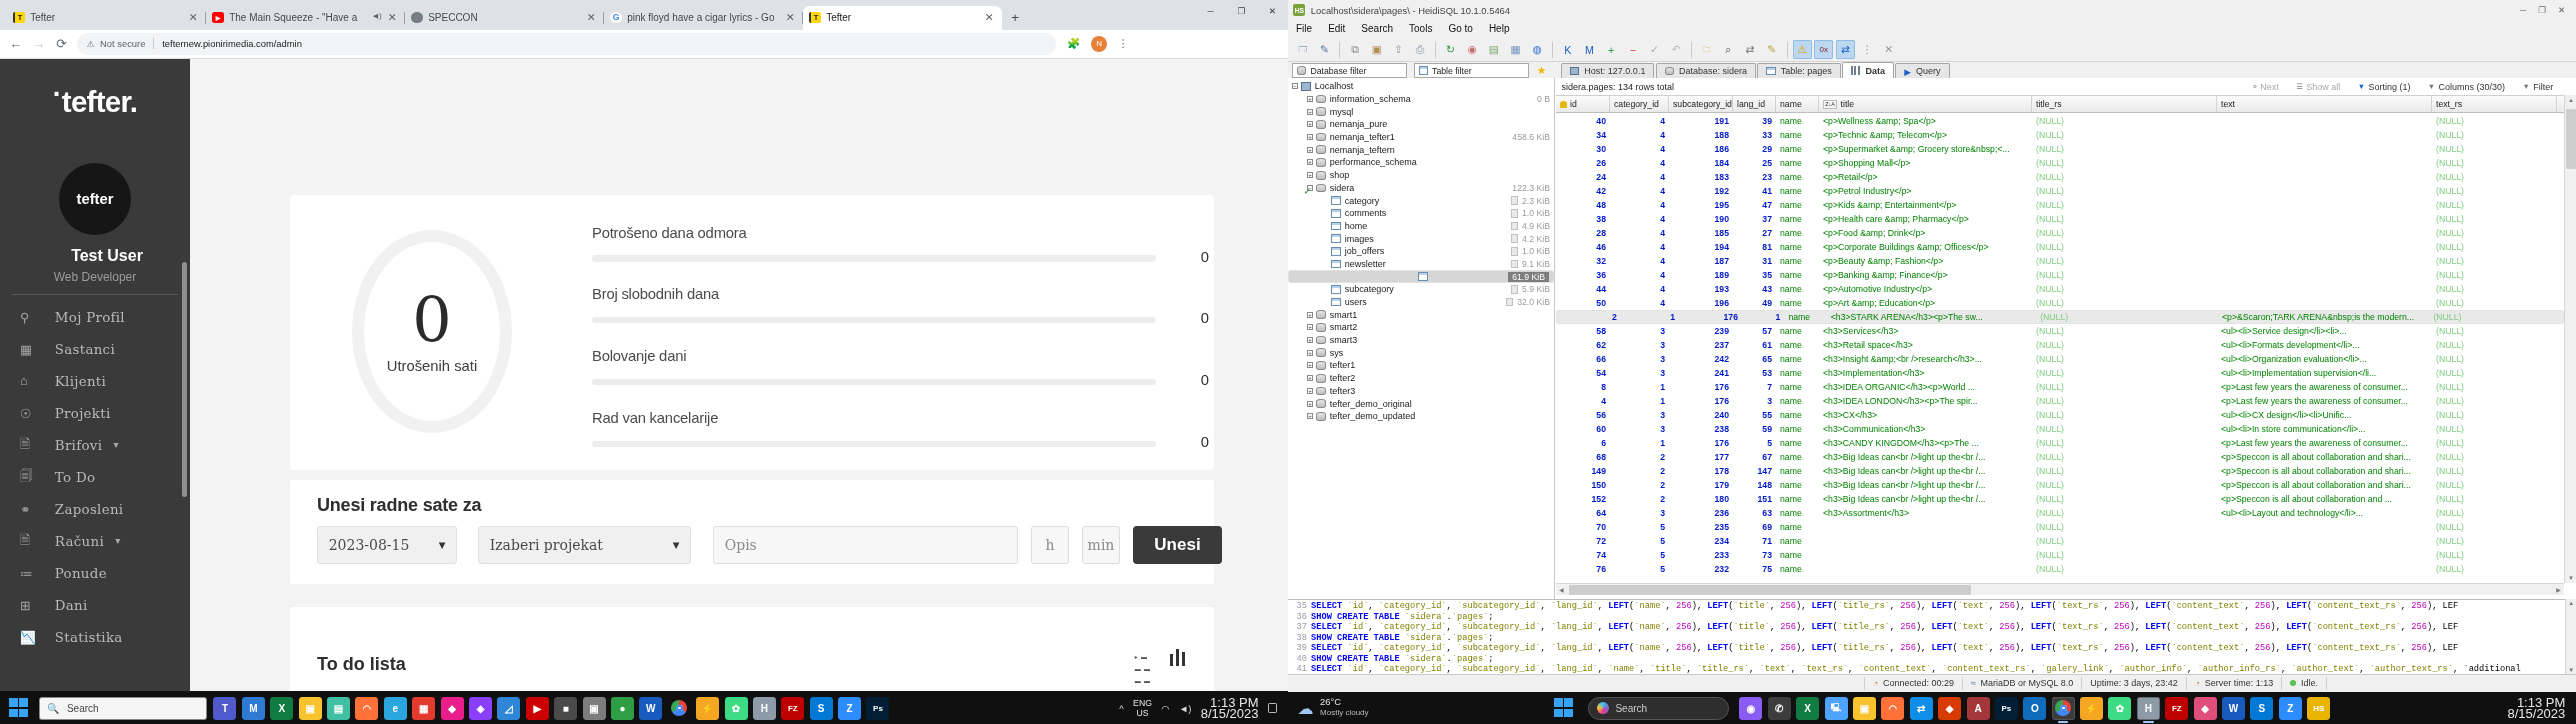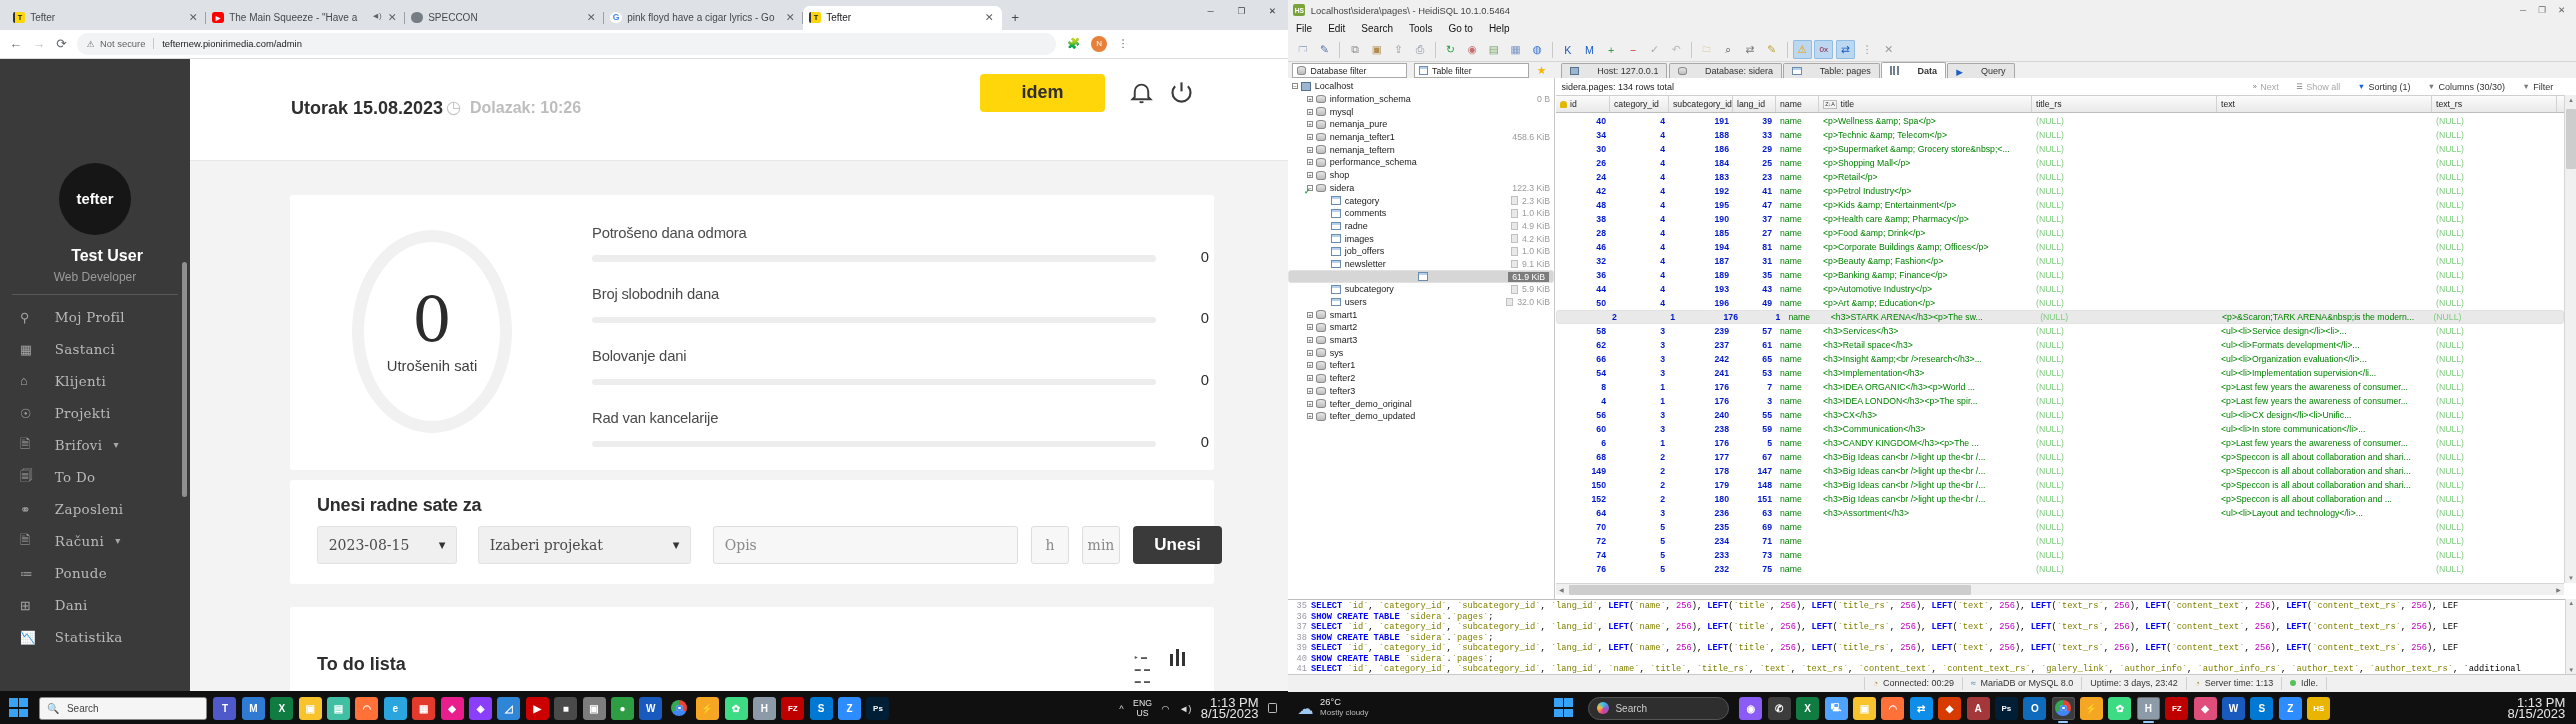--- a/index.html
+++ b/index.html
@@ -113,21 +113,21 @@
   .h-winbtns { margin-left:auto; display:flex; gap:12px; color:#666; font-size:8.7px; padding-right:5.4px; }
   .h-menubar { position:absolute; left:0; top:20px; width:1288px; height:17.4px; background:#f0f0f0; display:flex; align-items:center; gap:16px; padding:0 8px; font-size:10px; color:#111; }
   .h-toolbar { position:absolute; left:0; top:38px; width:1288px; height:24px; background:#f0f0f0; border-bottom:0.7px solid #d5d5d5; display:flex; align-items:center; gap:2.7px; padding:0 5.4px; }
   .tbtn { width:19px; height:19px; display:flex; align-items:center; justify-content:center; font-size:10.7px; color:#555; border-radius:2px; }
   .tbtn.hl { background:#bcd8f0; box-shadow:inset 0 0 0 0.7px #7fb2dd; }
   .tsep { width:0.7px; height:16px; background:#c9c9c9; margin:0 2.7px; }
   .h-filterrow { position:absolute; left:0; top:62px; width:1288px; height:16px; background:#f0f0f0; display:flex; align-items:flex-end; padding-left:4px; font-size:8.7px; color:#333; }
   .filter-box { width:115px; height:14.8px; background:#fff; border:0.7px solid #a8a8a8; display:flex; align-items:center; gap:4px; padding:0 4px; margin-right:6.7px; color:#222; }
   .star { color:#f4b400; font-size:10.7px; margin:0 8px 1.3px 1.3px; }
   .htabs { display:flex; align-items:flex-end; gap:1.3px; margin-left:6.7px; }
-  .htab { height:14.8px; display:flex; align-items:center; gap:18px; padding:0 8px; border:0.7px solid #a8a8a8; border-bottom:none; background:#e6e6e6; border-radius:2px 2px 0 0; font-size:9px; white-space:nowrap; }
+  .htab { height:14.8px; display:flex; align-items:center; gap:5px; padding:0 8px; border:0.7px solid #a8a8a8; border-bottom:none; background:#e6e6e6; border-radius:2px 2px 0 0; font-size:9px; white-space:nowrap; }
   .htab.active { background:#fff; height:16px; font-weight:bold; }
   .mini { width:9.4px; height:8.7px; display:inline-block; flex:none; }
   .mini.pc { background:#9db6cf; border:0.7px solid #57728e; }
   .mini.db { background:linear-gradient(#e7e7e7,#bdbdbd); border:0.7px solid #8a8a8a; border-radius:45%/30%; }
   .mini.tbl { background:#fff; border:0.7px solid #6a8cae; box-shadow:inset 0 2px 0 #b8d0e8; }
   .mini.grid { background:repeating-linear-gradient(90deg,#6f7f8f 0 2px,#fff 2px 3.4px); }
   .mini.qarr { color:#1b5ec4; font-size:8.7px; width:auto; }
   .h-main { position:absolute; left:0; top:78px; width:1288px; height:521px; background:#fff; }
   .tree { position:absolute; left:0; top:0; width:267px; height:521px; background:#fff; border-right:0.7px solid #c7c7c7; overflow:hidden; font-size:9px; color:#1a1a1a; padding-top:2px; }
   .trow { height:12.7px; display:flex; align-items:center; white-space:nowrap; position:relative; }
@@ -231,36 +231,23 @@
         <span>Not secure</span>
         <span class="sep"></span>
         <span class="url">tefternew.pionirimedia.com/admin</span>
       </div>
       <span class="ext-ic">🧩</span>
       <div class="avatar-mini">N</div>
       <span class="ext-ic">⋮</span>
     </div>
 
     <div class="page">
-      <div class="appheader">
-        <div class="hdr-date">Utorak 15.08.2023</div>
-        <div class="hdr-clockic">◷</div>
-        <div class="hdr-arr">Dolazak: 10:26</div>
-        <div class="idem-btn">idem</div>
-        <svg class="hdr-ic" style="left:938px;" viewBox="0 0 24 24" fill="none" stroke="#3a3a3a" stroke-width="1.7">
-            <path d="M18 16v-5a6 6 0 0 0-12 0v5l-2 2h16l-2-2z"></path>
-            <path d="M10.5 20a1.8 1.8 0 0 0 3 0"></path>
-          </svg>
-        <svg class="hdr-ic" style="left:978px;" viewBox="0 0 24 24" fill="none" stroke="#3a3a3a" stroke-width="1.9">
-            <path d="M12 3v8"></path>
-            <path d="M6.3 6.5a8 8 0 1 0 11.4 0"></path>
-          </svg>
-      </div>
 
       <div class="sidebar">
+        <div class="logo">tefter.</div>
         <div class="s-avatar">tefter</div>
         <div class="s-name">Test User</div>
         <div class="s-role">Web Developer</div>
         <div class="s-divider"></div>
         <div class="smenu" id="smenu">
             <div class="smenu-item">
               <span class="mi">⚲</span>
               <span class="ml">Moj Profil</span>
             </div>
             <div class="smenu-item">
@@ -590,21 +577,21 @@
             <span class="mini tbl"></span>
             <span class="lab">comments</span>
             <span class="tsize">
               <span class="tbar"></span>
               <span>1.0 KiB</span>
             </span>
           </div>
           <div class="trow" style="padding-left: 34px;">
             <span class="tspace"></span>
             <span class="mini tbl"></span>
-            <span class="lab">radne</span>
+            <span class="lab">home</span>
             <span class="tsize">
               <span class="tbar"></span>
               <span>4.9 KiB</span>
             </span>
           </div>
           <div class="trow" style="padding-left: 34px;">
             <span class="tspace"></span>
             <span class="mini tbl"></span>
             <span class="lab">images</span>
             <span class="tsize">

